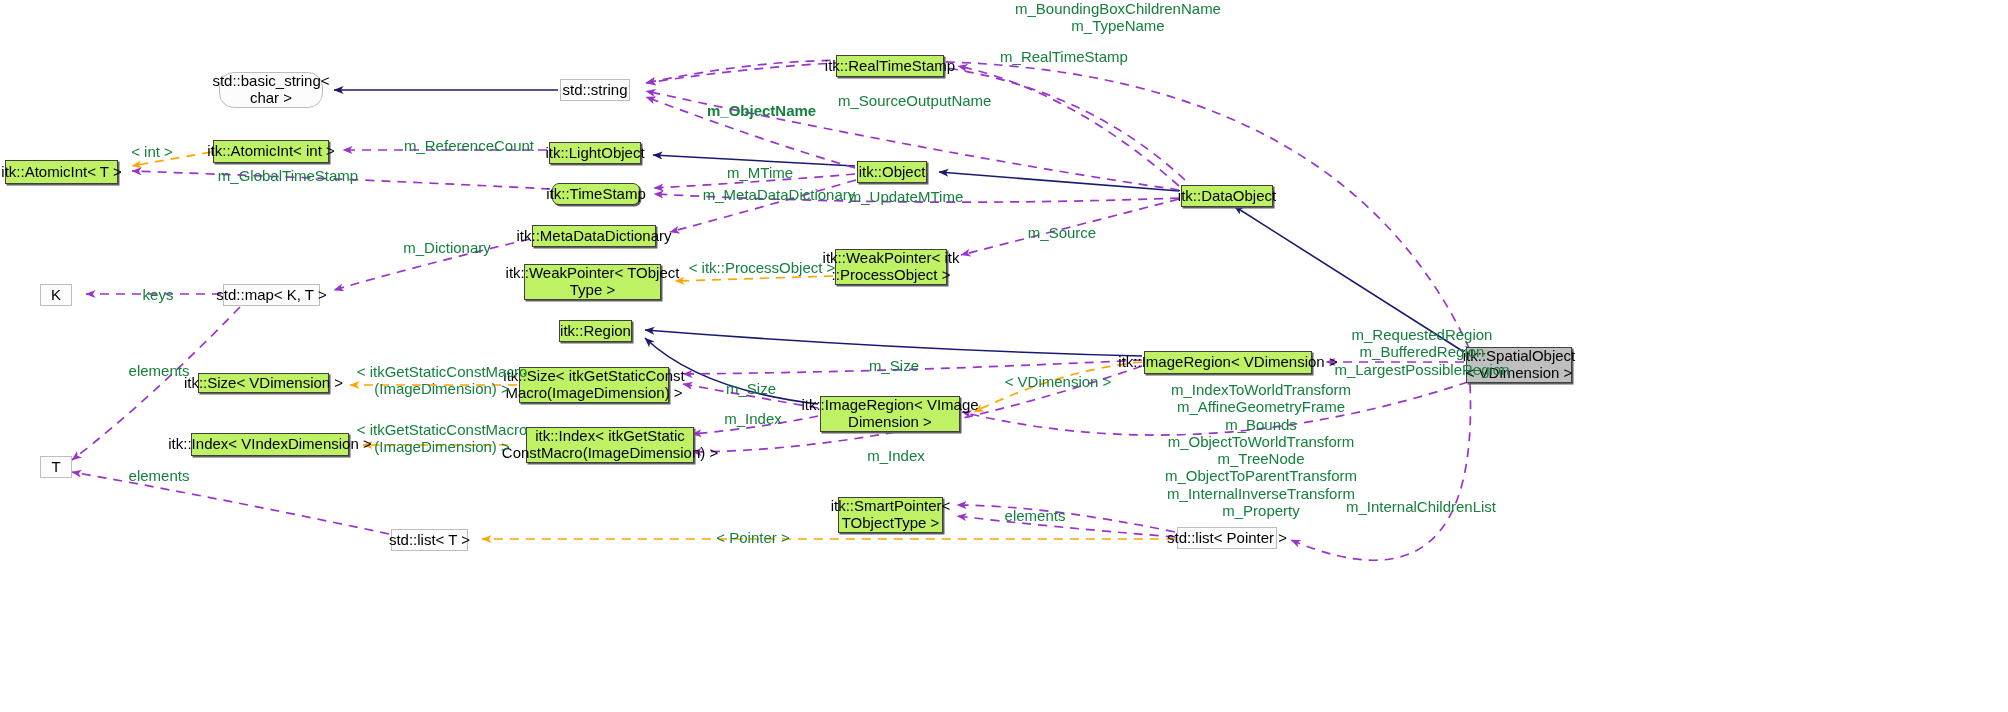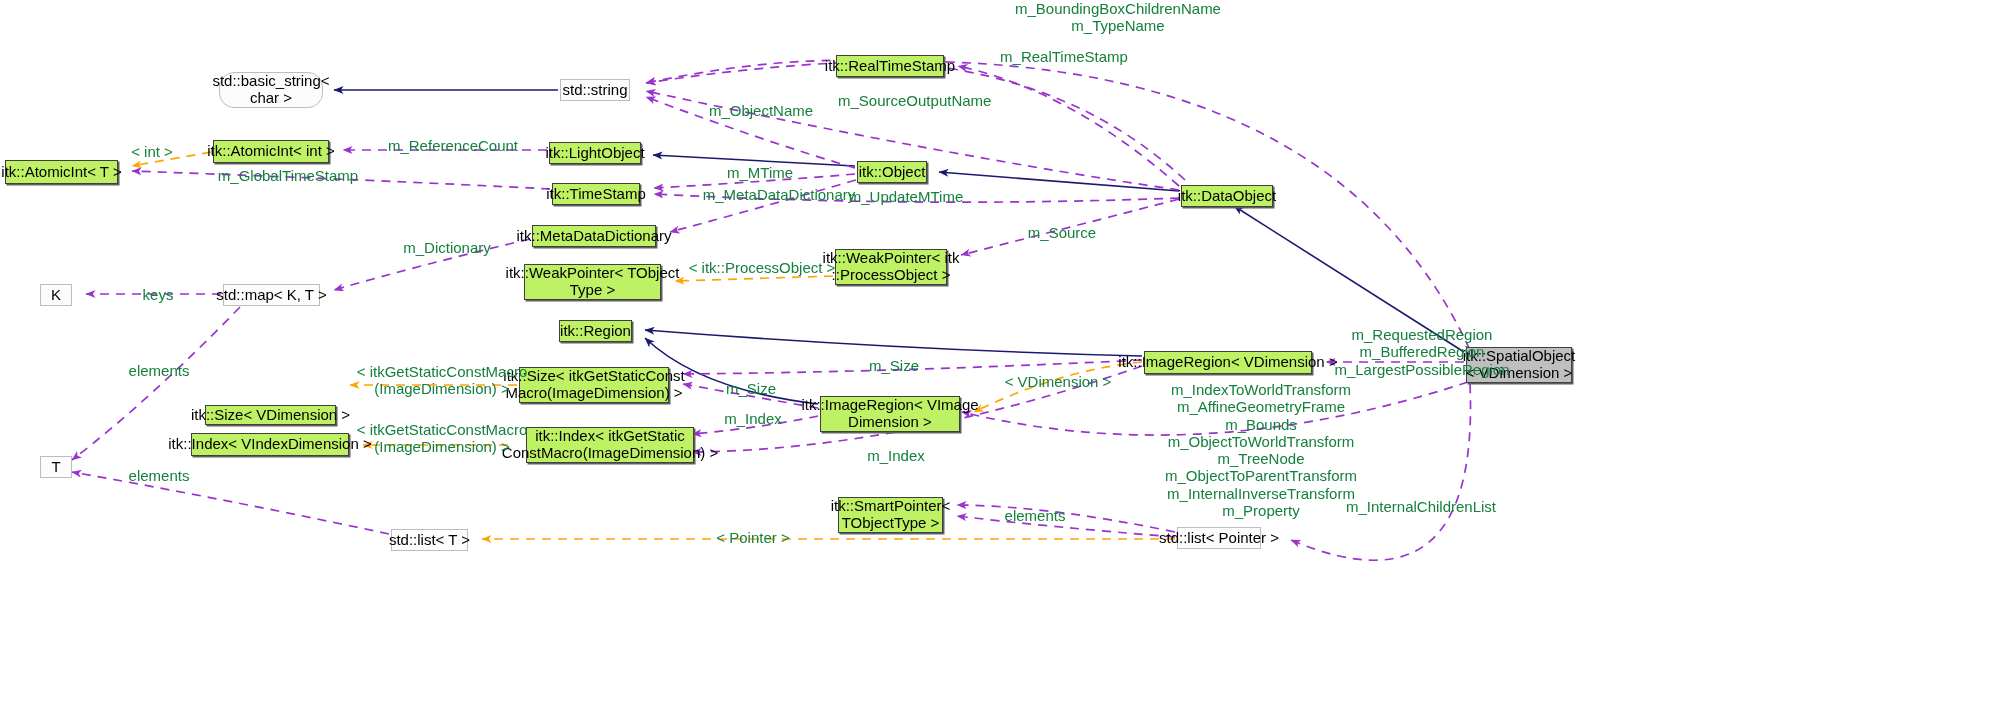--- a/index.html
+++ b/index.html
@@ -82,55 +82,55 @@
   </svg>
 
   <div id="nodes">
       <div class="node solid" style="left: 5px; top: 160px; width: 113px; height: 24px;">itk::AtomicInt&lt; T &gt;</div>
       <div class="node light" style="left: 219px; top: 72px; width: 104px; height: 36px; border-radius: 15px;">std::basic_string&lt;
 char &gt;</div>
       <div class="node solid" style="left: 213px; top: 140px; width: 116px; height: 23px;">itk::AtomicInt&lt; int &gt;</div>
       <div class="node light" style="left: 40px; top: 284px; width: 32px; height: 22px;">K</div>
       <div class="node light" style="left: 40px; top: 456px; width: 32px; height: 22px;">T</div>
       <div class="node light" style="left: 223px; top: 284px; width: 97px; height: 22px;">std::map&lt; K, T &gt;</div>
-      <div class="node solid" style="left: 205px; top: 373px; width: 131px; height: 20px; margin-top: 32px;">itk::Size&lt; VDimension &gt;</div>
+      <div class="node solid" style="left: 198px; top: 373px; width: 131px; height: 20px;">itk::Size&lt; VDimension &gt;</div>
       <div class="node solid" style="left: 191px; top: 433px; width: 158px; height: 23px;">itk::Index&lt; VIndexDimension &gt;</div>
       <div class="node light" style="left: 391px; top: 529px; width: 77px; height: 22px;">std::list&lt; T &gt;</div>
       <div class="node light" style="left: 560px; top: 79px; width: 70px; height: 22px;">std::string</div>
       <div class="node solid" style="left: 549px; top: 142px; width: 92px; height: 22px;">itk::LightObject</div>
-      <div class="node solid" style="left: 552px; top: 183px; width: 88px; height: 22px;">itk::TimeStamp</div>
+      <div class="node solid" style="left: 552px; top: 183px; width: 88px; height: 22px; border-radius: 7px;">itk::TimeStamp</div>
       <div class="node solid" style="left: 532px; top: 225px; width: 124px; height: 22px;">itk::MetaDataDictionary</div>
       <div class="node solid" style="left: 524px; top: 264px; width: 137px; height: 36px;">itk::WeakPointer&lt; TObject
 Type &gt;</div>
       <div class="node solid" style="left: 559px; top: 320px; width: 73px; height: 22px;">itk::Region</div>
       <div class="node solid" style="left: 519px; top: 367px; width: 150px; height: 36px;">itk::Size&lt; itkGetStaticConst
 Macro(ImageDimension) &gt;</div>
       <div class="node solid" style="left: 526px; top: 427px; width: 168px; height: 36px;">itk::Index&lt; itkGetStatic
 ConstMacro(ImageDimension) &gt;</div>
       <div class="node solid" style="left: 836px; top: 55px; width: 108px; height: 22px;">itk::RealTimeStamp</div>
       <div class="node solid" style="left: 857px; top: 161px; width: 70px; height: 22px;">itk::Object</div>
       <div class="node solid" style="left: 835px; top: 249px; width: 112px; height: 36px;">itk::WeakPointer&lt; itk
 ::ProcessObject &gt;</div>
       <div class="node solid" style="left: 820px; top: 396px; width: 140px; height: 36px;">itk::ImageRegion&lt; VImage
 Dimension &gt;</div>
       <div class="node solid" style="left: 838px; top: 497px; width: 105px; height: 36px;">itk::SmartPointer&lt;
 TObjectType &gt;</div>
       <div class="node solid" style="left: 1181px; top: 185px; width: 92px; height: 22px;">itk::DataObject</div>
       <div class="node solid" style="left: 1144px; top: 351px; width: 168px; height: 23px;">itk::ImageRegion&lt; VDimension &gt;</div>
-      <div class="node light" style="left: 1177px; top: 527px; width: 84px; height: 22px;">std::list&lt; Pointer &gt;</div>
+      <div class="node light" style="left: 1177px; top: 527px; width: 100px; height: 22px;">std::list&lt; Pointer &gt;</div>
       <div class="node target" style="left: 1466px; top: 347px; width: 106px; height: 36px;">itk::SpatialObject
 &lt; VDimension &gt;</div>
     </div>
   <div id="labels">
       <div class="edge-label" style="left: 988px; top: 0px; width: 260px;">m_BoundingBoxChildrenName
 m_TypeName</div>
       <div class="edge-label" style="left: 1000px; top: 48px; width: 128px;">m_RealTimeStamp</div>
       <div class="edge-label" style="left: 838px; top: 92px; width: 152px;">m_SourceOutputName</div>
-      <div class="edge-label" style="left: 707px; top: 102px; width: 108px;">m_ObjectName</div>
-      <div class="edge-label" style="left: 385px; top: 137px; width: 136px;">m_ReferenceCount</div>
+      <div class="edge-label" style="left: 707px; top: 102px; width: 108px; font-weight: bold;">m_ObjectName</div>
+      <div class="edge-label" style="left: 401px; top: 137px; width: 136px;">m_ReferenceCount</div>
       <div class="edge-label" style="left: 127px; top: 143px; width: 50px;">&lt; int &gt;</div>
       <div class="edge-label" style="left: 214px; top: 167px; width: 148px;">m_GlobalTimeStamp</div>
       <div class="edge-label" style="left: 723px; top: 164px; width: 74px;">m_MTime</div>
       <div class="edge-label" style="left: 696px; top: 186px; width: 166px;">m_MetaDataDictionary</div>
       <div class="edge-label" style="left: 845px; top: 188px; width: 122px;">m_UpdateMTime</div>
       <div class="edge-label" style="left: 1023px; top: 224px; width: 78px;">m_Source</div>
       <div class="edge-label" style="left: 398px; top: 239px; width: 98px;">m_Dictionary</div>
       <div class="edge-label" style="left: 687px; top: 259px; width: 150px;">&lt; itk::ProcessObject &gt;</div>
       <div class="edge-label" style="left: 137px; top: 286px; width: 42px;">keys</div>
       <div class="edge-label" style="left: 1322px; top: 326px; width: 200px;">m_RequestedRegion

